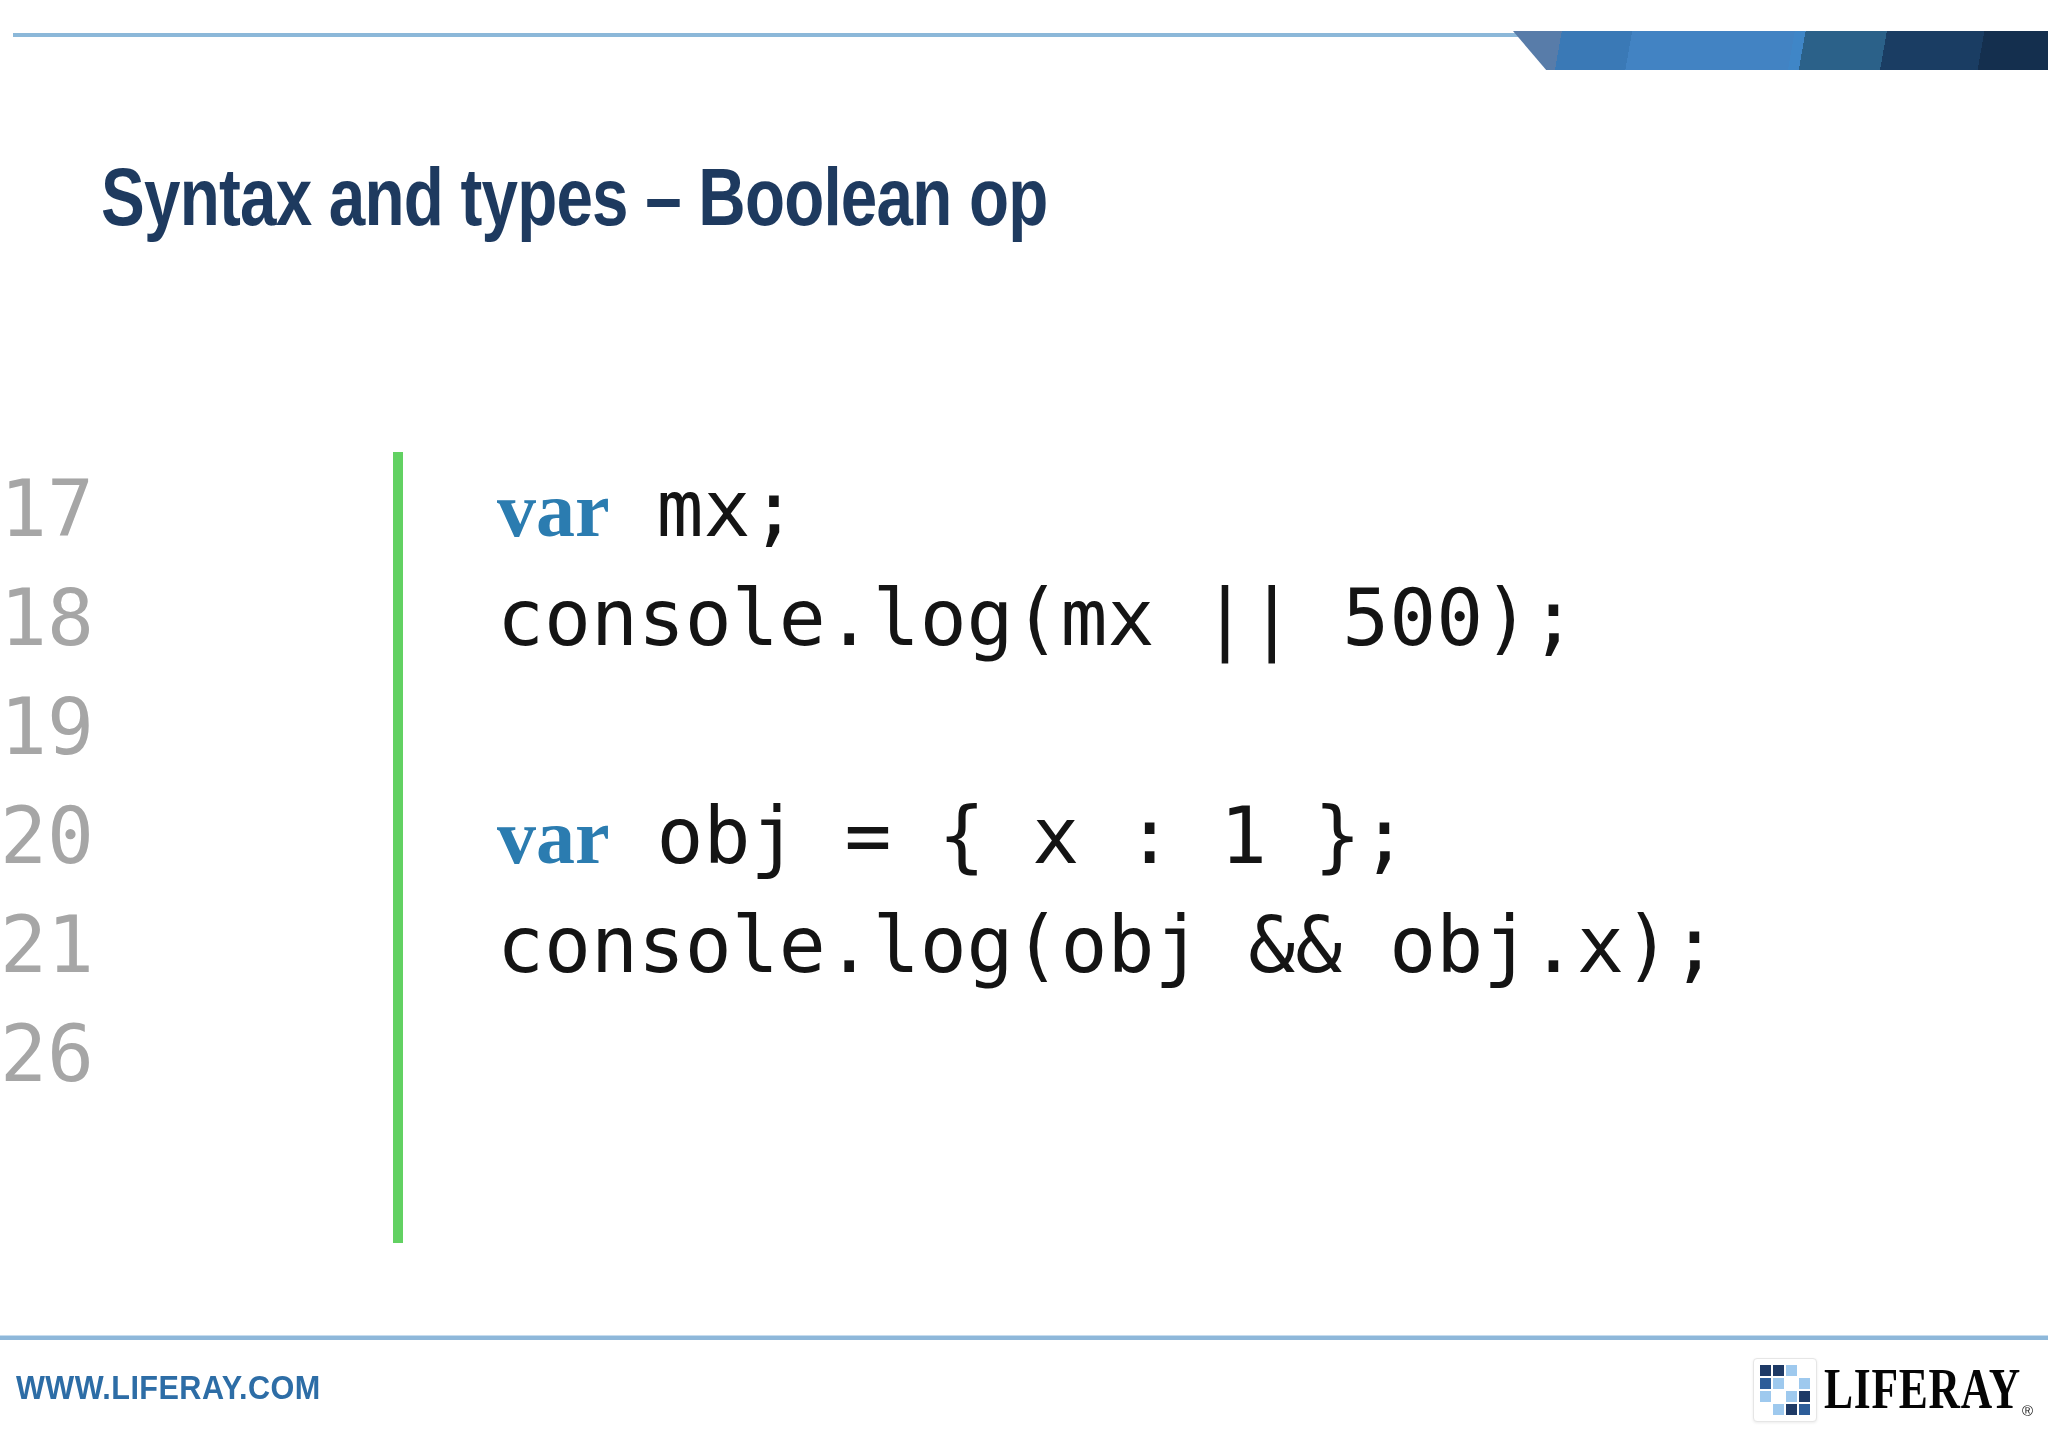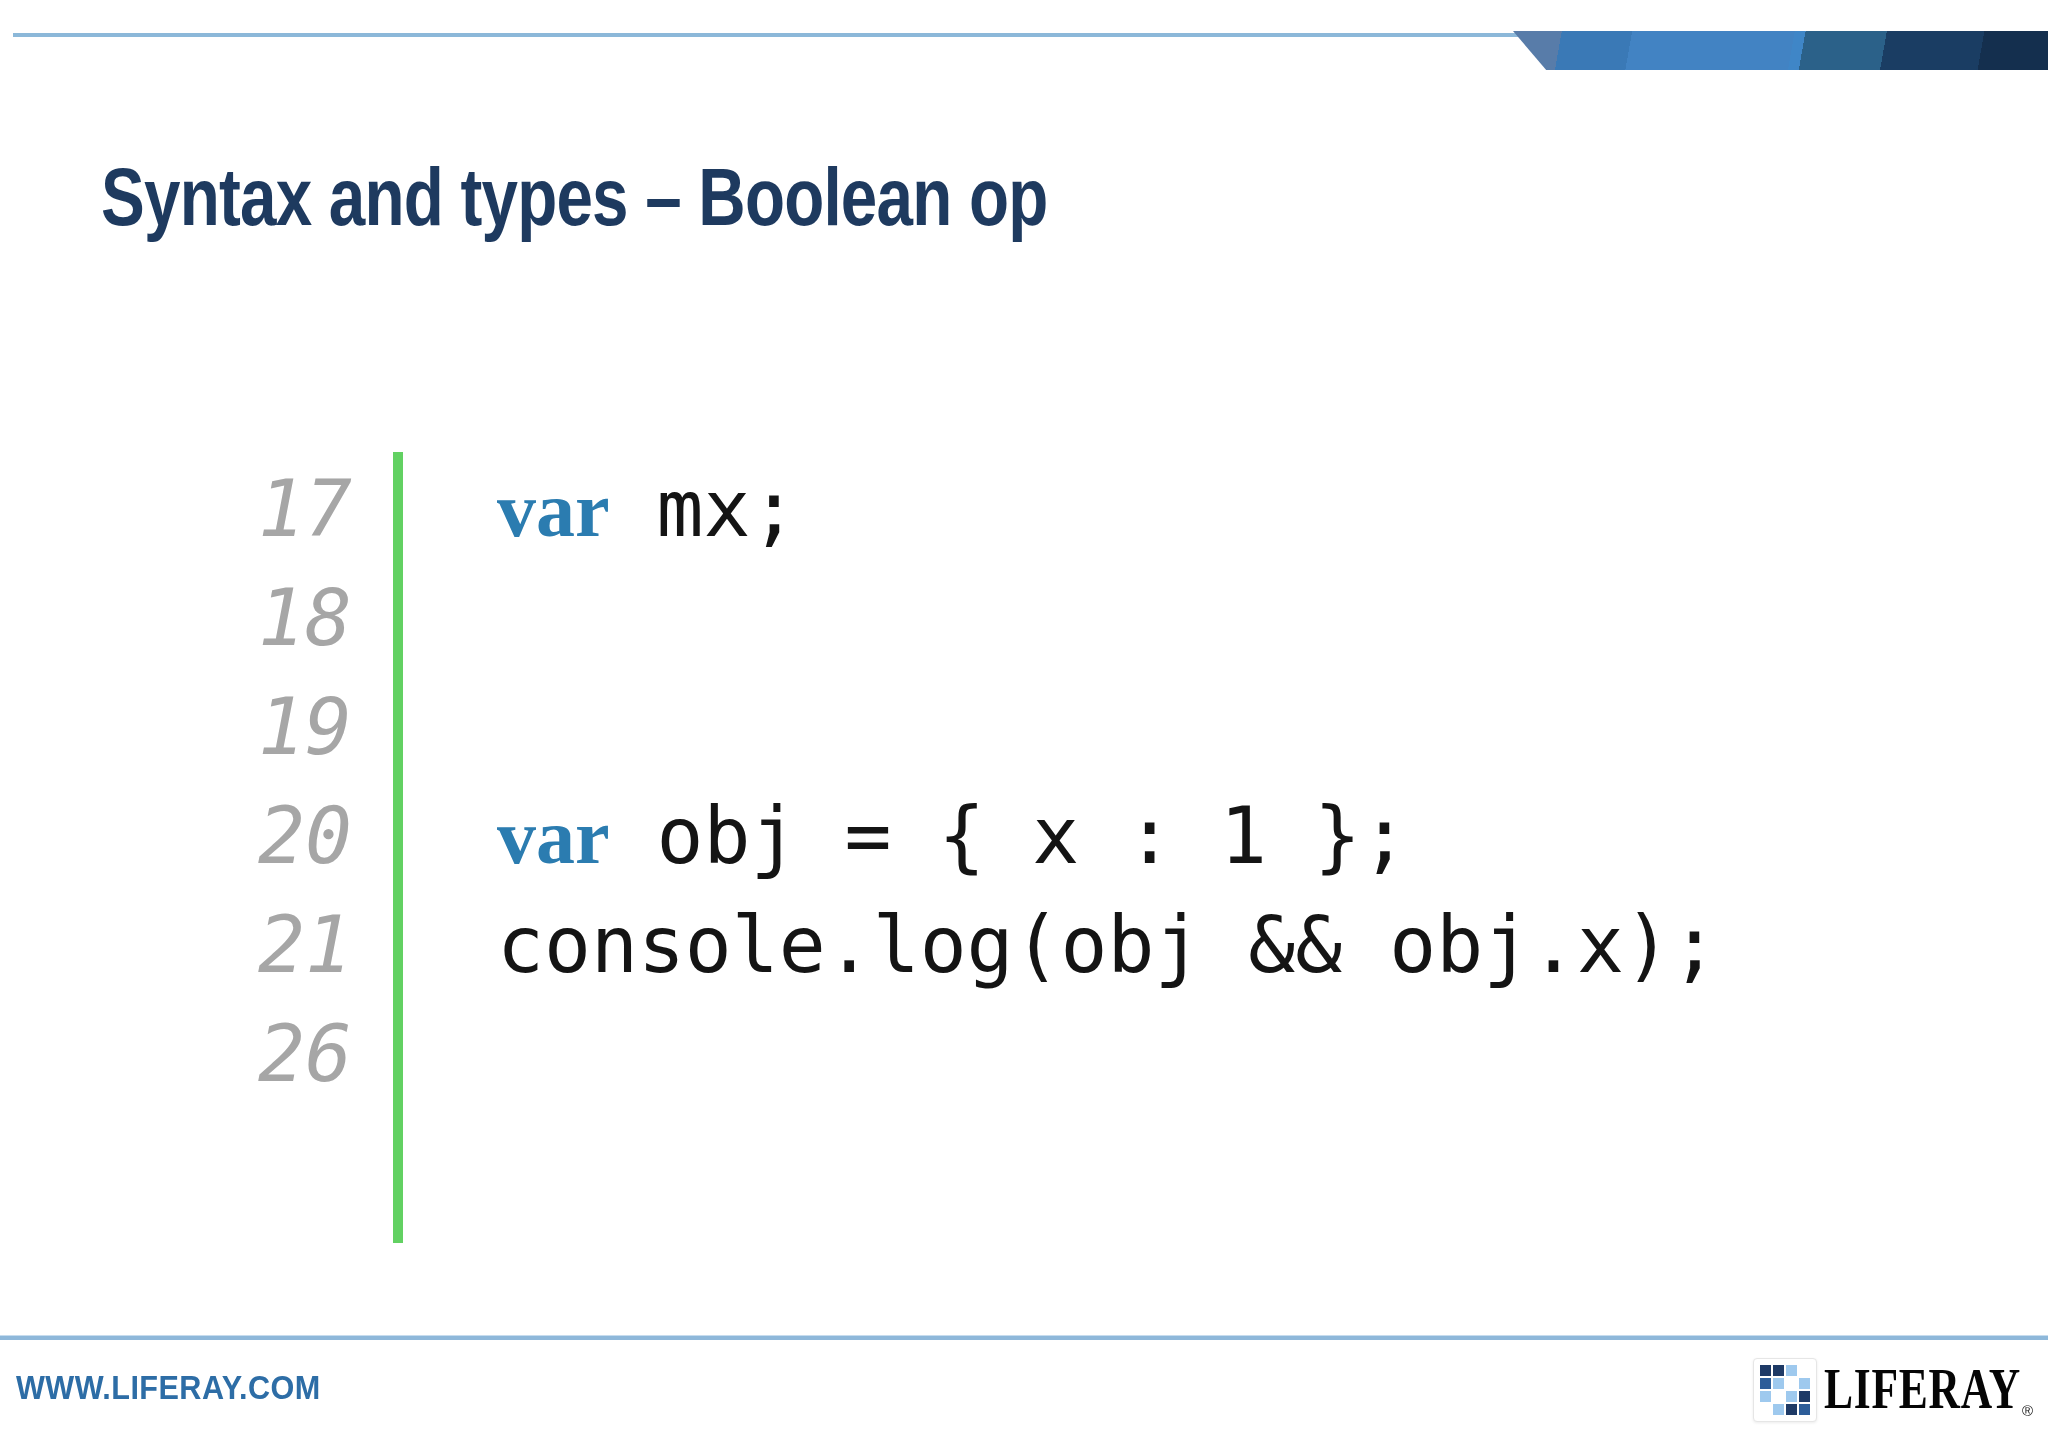--- a/index.html
+++ b/index.html
@@ -42,23 +42,22 @@
   }
 
   
   .code-lines{
     position:absolute;left:0;top:455px;width:100%;
     font-family:"DejaVu Sans Mono", monospace;
     font-size:78px;
   }
   .code-line{display:flex;height:109px;line-height:109px;white-space:pre;}
   .lineno{
-    width:352px;text-align:right;flex:0 0 352px;
+    width:352px;text-align:left;flex:0 0 352px;
     color:var(--lineno);
-    font-style:italic;
   }
   .codetext{margin-left:145px;color:var(--code);}
   .codetext .keyword{color:var(--keyword);font-weight:700;font-family:Liberation Serif, serif;}
   .codetext .plain{color:var(--code);}
 
   .code-gutter-line{
     position:absolute;left:393px;top:452px;width:10px;height:791px;
     background:var(--green);
   }
 
@@ -112,21 +111,21 @@
   <div class="top-divider"></div>
 
   <div class="corner-banner"></div>
 
   <div class="slide-title">Syntax and types – Boolean op</div>
 
   <div class="code-gutter-line"></div>
 
   <div class="code-lines" id="code-lines">
       <div class="code-line"><div class="lineno">17</div><div class="codetext"><span class="keyword">var</span><span class="plain"> mx;</span></div></div>
-      <div class="code-line"><div class="lineno">18</div></div>
+      <div class="code-line"><div class="lineno">18</div><div class="codetext"><span class="plain">console.log(mx || 500);</span></div></div>
       <div class="code-line"><div class="lineno">19</div><div class="codetext"></div></div>
       <div class="code-line"><div class="lineno">20</div><div class="codetext"><span class="keyword">var</span><span class="plain"> obj = { x : 1 };</span></div></div>
       <div class="code-line"><div class="lineno">21</div><div class="codetext"><span class="plain">console.log(obj &amp;&amp; obj.x);</span></div></div>
       <div class="code-line"><div class="lineno">26</div><div class="codetext"></div></div>
     </div>
 
   <div class="footer-divider"></div>
 
   <div class="footer-url">WWW.LIFERAY.COM</div>
 

